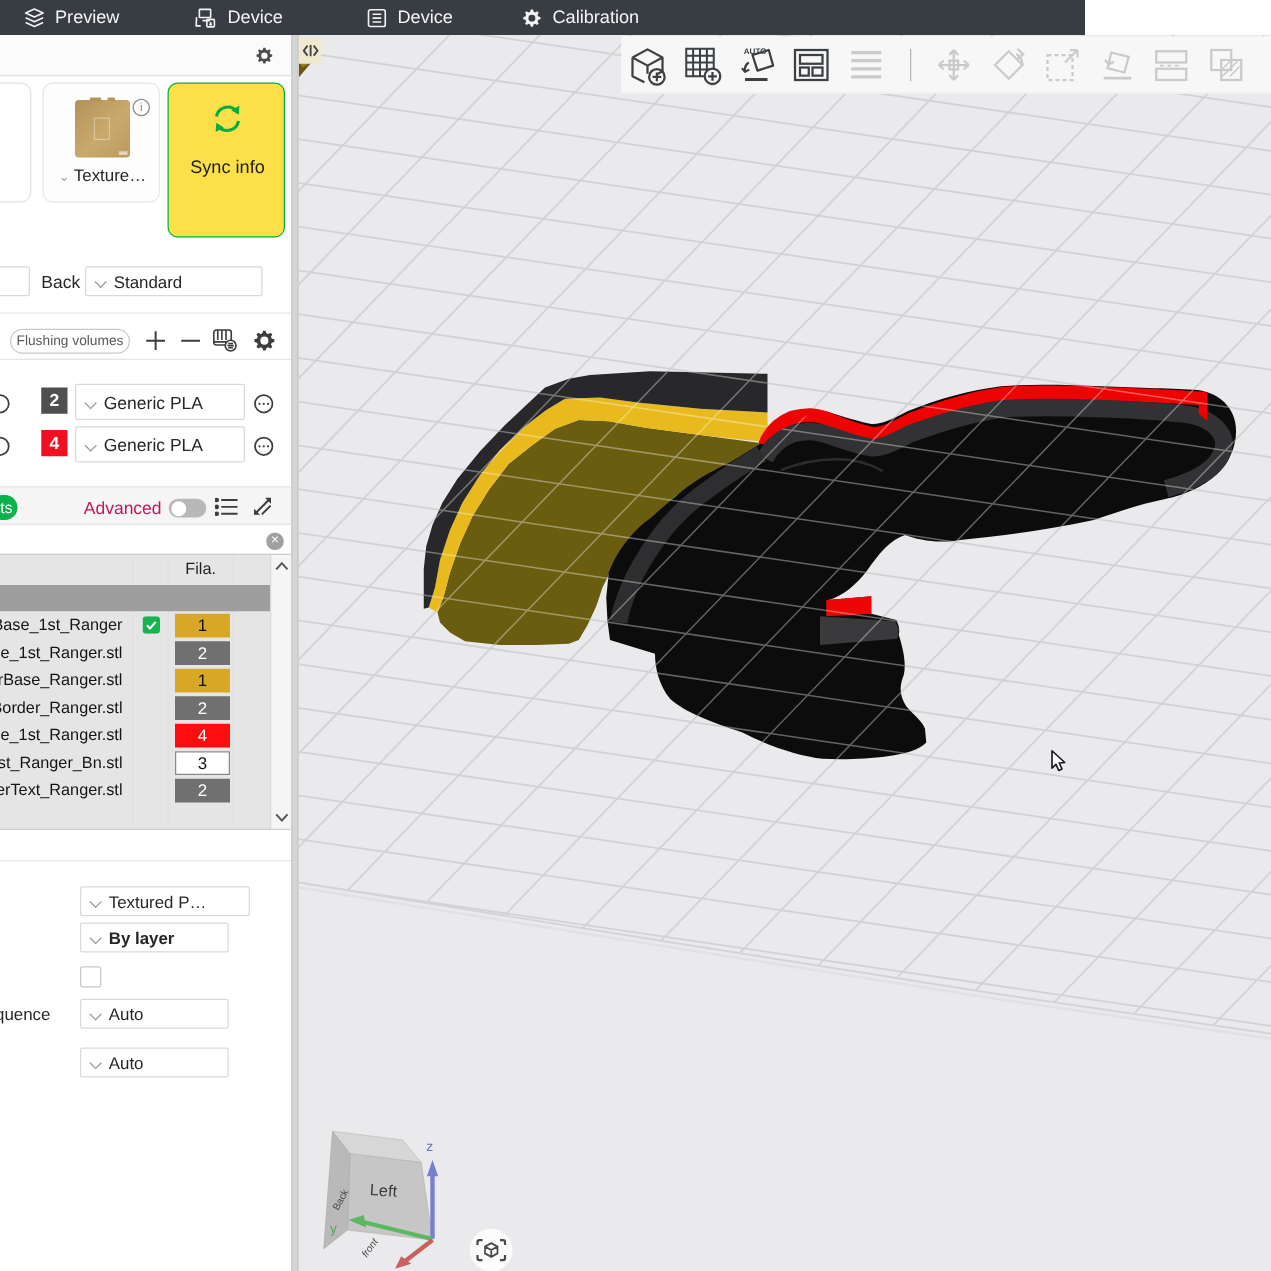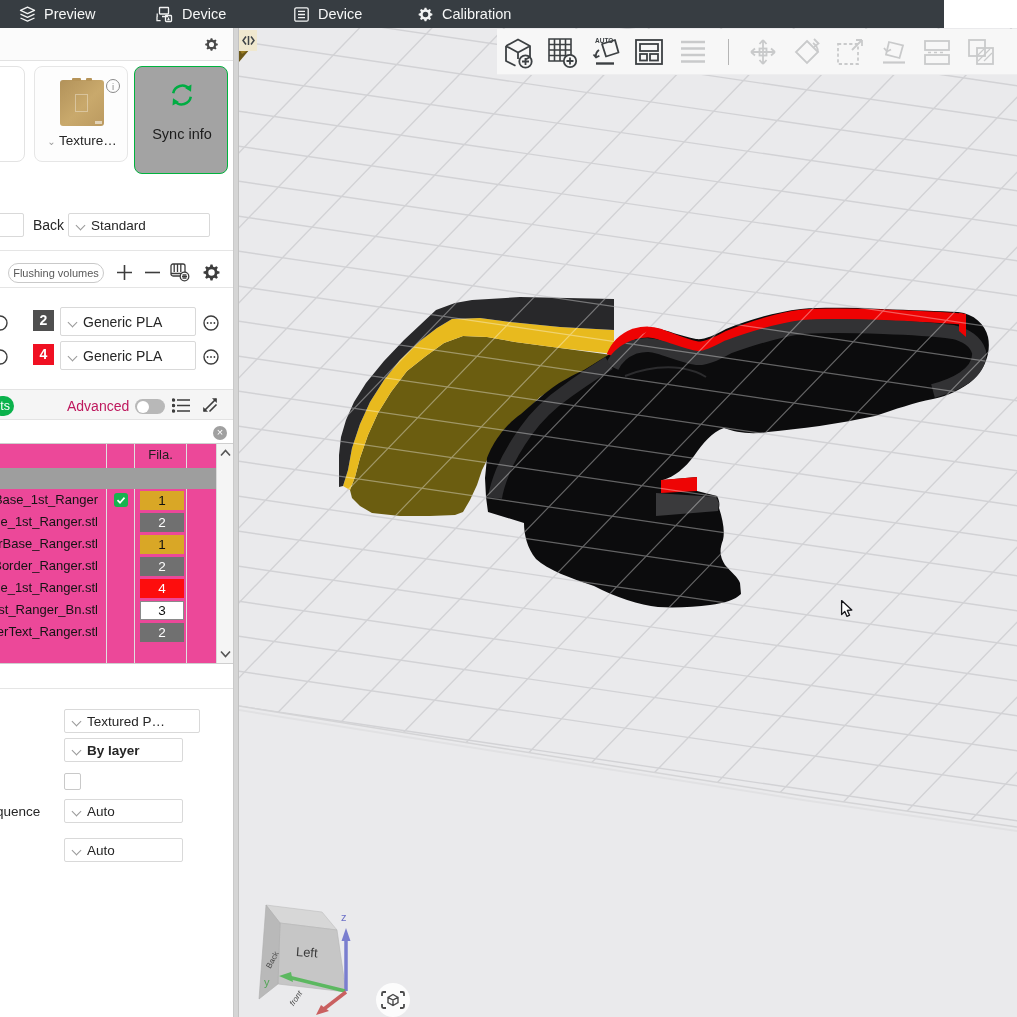--- a/index.html
+++ b/index.html
@@ -1,17 +1,17 @@
 <!DOCTYPE html>
 <html><head><meta charset="utf-8">
 <style>
 html,body{margin:0;padding:0;width:1017px;height:1017px;overflow:hidden;background:#fff;font-family:"Liberation Sans",sans-serif;}
 *{box-sizing:border-box;}
 .abs{position:absolute;}
-#navbar{position:absolute;left:0;top:0;width:944px;height:28px;background:#373d42;color:#f5f6f6;}
+#navbar{position:absolute;left:0;top:0;width:868px;height:28px;background:#373d42;color:#f5f6f6;}
 .navitem{position:absolute;top:0;height:28px;display:flex;align-items:center;gap:8px;font-size:14.5px;}
 #panel{position:absolute;left:0;top:28px;width:233px;height:989px;background:#fff;}
 .dd{position:absolute;border:1px solid #d9d9d9;border-radius:2px;background:#fff;display:flex;align-items:center;font-size:13.5px;color:#262626;}
 .chev{display:inline-block;width:8px;height:8px;margin:0 6px 0 8px;position:relative;}
 .chev:after{content:"";position:absolute;left:0;top:1px;width:6px;height:6px;border-left:1.4px solid #999;border-bottom:1.4px solid #999;transform:rotate(-45deg);}
 .cell{position:absolute;width:44px;height:19px;text-align:center;font-size:13.5px;line-height:19px;}
 .rowname{position:absolute;left:-140px;width:238px;text-align:right;font-size:13px;color:#141414;line-height:22px;height:22px;}
 #sep{position:absolute;left:233px;top:28px;width:6px;height:989px;background:#d5d5d5;border-left:1px solid #c9c9c9;border-right:1px solid #c2c2c2;}
 #viewport{position:absolute;left:239px;top:28px;width:778px;height:989px;background:#eaeaec;overflow:hidden;}
 #toolstrip{position:absolute;left:258px;top:1px;width:520px;height:46px;background:#f7f7f7;border-bottom:1px solid #eeeeef;display:flex;align-items:center;}
@@ -65,21 +65,21 @@
  <div class="abs" style="left:34px;top:38px;width:94px;height:96px;border:1px solid #e6e6e6;border-radius:8px;background:#fdfdfd;">
    <div class="abs" style="left:25px;top:13px;width:44px;height:46px;border-radius:3px;background:linear-gradient(135deg,#b2925a,#c9a96c 55%,#bb9a60);">
         <div class="abs" style="left:12px;top:-2px;width:9px;height:3px;background:#b69459;border-radius:1px;"></div>
         <div class="abs" style="left:26px;top:-2px;width:6px;height:3px;background:#b69459;border-radius:1px;"></div>
         <div class="abs" style="left:15px;top:14px;width:13px;height:18px;border:0.8px solid rgba(255,255,255,0.35);"></div>
         <div class="abs" style="right:2px;bottom:2px;width:7px;height:3px;background:rgba(255,255,255,0.55);"></div>
       </div>
    <div class="abs" style="left:71px;top:12px;width:14px;height:14px;border:1.2px solid #8a8a8a;border-radius:50%;color:#8a8a8a;font-size:9.5px;text-align:center;line-height:13px;">i</div>
    <div class="abs" style="left:0;top:66px;width:94px;text-align:center;font-size:13.5px;color:#262626;"><span style="color:#999;font-size:10px;">⌄</span> Texture…</div>
  </div>
- <div class="abs" style="left:134px;top:38px;width:94px;height:108px;border:1.5px solid #00b33e;border-radius:8px;background:#a3a3a3;">
+ <div class="abs" style="left:134px;top:38px;width:94px;height:124px;border:1.5px solid #00b33e;border-radius:8px;background:#fde047;">
    <svg class="abs" style="left:34px;top:15px" width="26" height="26" viewBox="0 0 26 26">
         <g fill="none" stroke="#00ad43" stroke-width="2.5">
           <path d="M4.2 11.2 A9.2 9.2 0 0 1 20.2 6.8"></path>
           <path d="M21.8 14.8 A9.2 9.2 0 0 1 5.8 19.2"></path>
         </g>
         <path d="M22.5 2.5 22 9.8 16 6.1Z" fill="#00ad43"></path>
         <path d="M3.5 23.5 4 16.2 10 19.9Z" fill="#00ad43"></path>
       </svg>
    <div class="abs" style="left:0;top:59px;width:94px;text-align:center;font-size:14.5px;color:#1c1c1c;">Sync info</div>
  </div>
@@ -144,21 +144,21 @@
       </svg>
    <svg class="abs" style="left:201px;top:6px" width="18" height="18" viewBox="0 0 18 18">
         <g stroke="#3d3d3d" stroke-width="1.6" fill="none">
           <path d="M3 15 15 3M8.5 15.5 15.5 8.5"></path>
         </g>
         <path d="M15.8 2.2 15.8 7 11 2.2Z" fill="#3d3d3d"></path>
         <path d="M2.2 15.8 2.2 11 7 15.8Z" fill="#3d3d3d"></path>
       </svg>
  </div>
  <div class="abs" style="left:213px;top:398px;width:14px;height:14px;border-radius:50%;background:#a0a0a0;color:#fff;font-size:11px;text-align:center;line-height:13px;">×</div>
- <div class="abs" style="left:-1px;top:415px;width:234px;height:221px;border:1px solid #cfcfcf;background:#ec4899;">
+ <div class="abs" style="left:-1px;top:415px;width:234px;height:221px;border:1px solid #cfcfcf;background:#e5e5e5;">
    <div class="abs" style="left:106px;top:0;height:219px;border-left:1px solid #e0e0e0;"></div>
    <div class="abs" style="left:134px;top:0;height:219px;border-left:1px solid #e0e0e0;"></div>
    <div class="abs" style="left:186px;top:0;height:219px;border-left:1px solid #e0e0e0;"></div>
    <div class="abs" style="left:135px;top:3px;width:51px;text-align:center;font-size:13px;color:#1f1f1f;">Fila.</div>
    <div class="abs" style="left:216px;top:0;width:17px;height:219px;background:#f5f5f5;border-left:1px solid #d9d9d9;">
      <svg class="abs" style="left:3px;top:5px" width="11" height="8" viewBox="0 0 11 8">
           <path d="M1 6.5 5.5 1.5 10 6.5" fill="none" stroke="#555" stroke-width="1.6"></path>
         </svg>
      <svg class="abs" style="left:3px;top:206px" width="11" height="8" viewBox="0 0 11 8">
           <path d="M1 1.5 5.5 6.5 10 1.5" fill="none" stroke="#555" stroke-width="1.6"></path>

